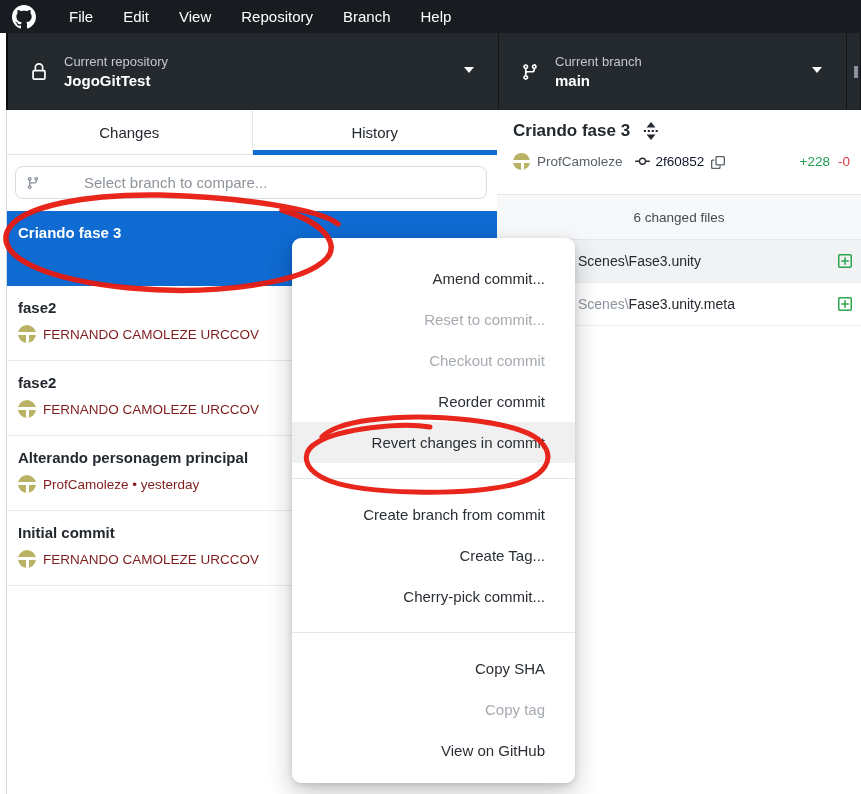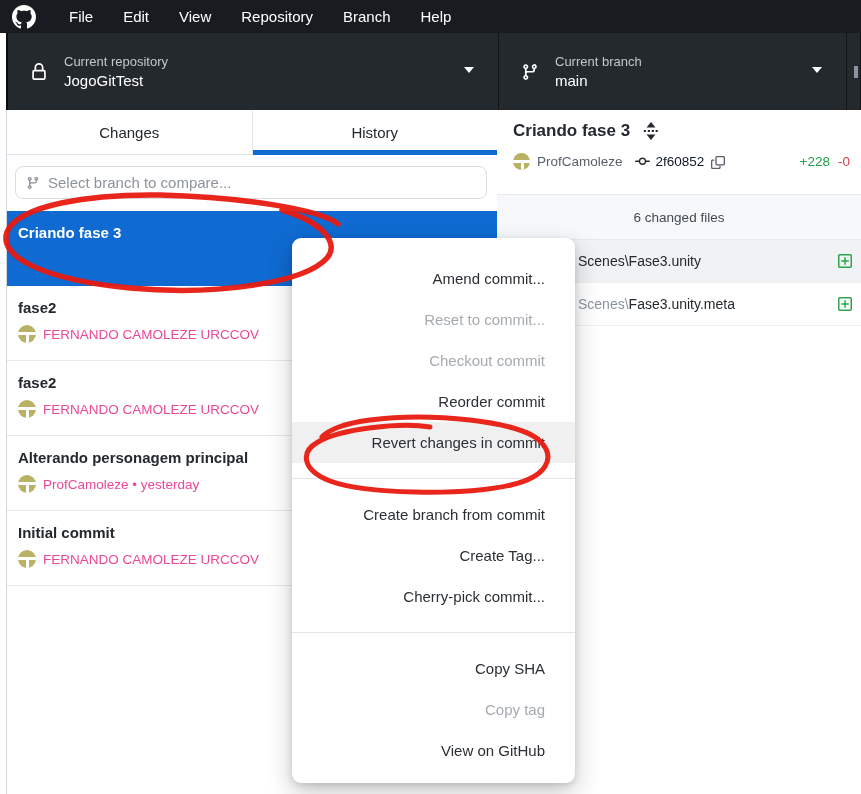--- a/index.html
+++ b/index.html
@@ -24,41 +24,41 @@
   
   .toolbar{position:absolute; top:33px; left:6px; width:855px; height:77px; background:var(--toolbar-bg);
     border-left:2px solid #0a0c0e; display:flex;}
   .tb-section{display:flex; align-items:center; position:relative; border-right:1px solid #121518; height:100%;}
   .tb-section.repo{width:491px;}
   .tb-section.branch{width:348px;}
   .tb-section.stub{flex:1; justify-content:flex-end;}
   .tb-icon{margin-left:22px; display:flex; color:#fff;}
   .tb-text{margin-left:16px;}
   .tb-label{font-size:13px; color:var(--toolbar-label);}
-  .tb-value{font-size:15px; font-weight:normal; color:#fff; margin-top:3px;}
+  .tb-value{font-size:15px; font-weight:bold; color:#fff; margin-top:3px;}
   .caret{position:absolute; right:24px; top:34px; width:0; height:0;
     border-left:5px solid transparent; border-right:5px solid transparent; border-top:6px solid #fff;}
   .stub-glyph{width:4px; height:12px; background:#8b949e; margin-right:2px;}
   
   .left-panel{position:absolute; top:110px; left:6px; width:491px; height:684px; background:#fff;
     border-left:1px solid #d0d7de;}
   .tabs{display:flex; height:45px; border-bottom:1px solid var(--border);}
   .tab{flex:1; display:flex; align-items:center; justify-content:center; font-size:15px; position:relative; cursor:pointer;}
   .tab + .tab{border-left:1px solid var(--border);}
   .tab.active::after{content:""; position:absolute; left:0; right:0; bottom:-1px; height:5px; background:var(--accent);}
   .filter-row{height:56px; padding:11px 10px 12px 8px;}
   .filter-input{height:33px; border:1px solid #d8dde2; border-radius:8px; display:flex; align-items:center;
-    padding:0 10px; background:#fff;}
+    padding:0 10px; background:#fff;gap:36px;}
   .filter-input .glyph{display:flex; color:#8d949c; margin-right:8px;}
   .placeholder{font-size:15px; color:#8d949c;}
   .commit-list{}
   .commit-row{height:75px; padding:12px 10px 0 11px; border-bottom:1px solid #e7e9eb; background:#fff; cursor:pointer;}
   .commit-title{font-size:15px; font-weight:bold; color:var(--text-dark); line-height:19px; white-space:nowrap; overflow:hidden;}
   .commit-meta{display:flex; align-items:center; margin-top:8px; white-space:nowrap; overflow:hidden;}
-  .meta-text{font-size:13.5px; color:#ec4899; margin-left:7px;}
+  .meta-text{font-size:13.5px; color:#7f1d1d; margin-left:7px;}
   .commit-row.selected{background:var(--accent); border-bottom-color:var(--accent);}
   .commit-row.selected .commit-title{color:#fff;}
   .commit-row.selected .meta-text{color:#eaf2fb;}
   .avatar{width:18px; height:18px; border-radius:50%; background:var(--avatar); position:relative; overflow:hidden; flex:none;}
   .avatar::before{content:""; position:absolute; left:0; right:0; top:7px; height:3px; background:#fff;}
   .avatar::after{content:""; position:absolute; top:10px; bottom:0; left:7.5px; width:3px; background:#fff;}
   
   .right-panel{position:absolute; top:110px; left:497px; width:364px; height:684px; background:#fff;}
   .detail-head{padding:11px 6px 0 16px; height:84px;}
   .detail-title-row{display:flex; align-items:center;}

